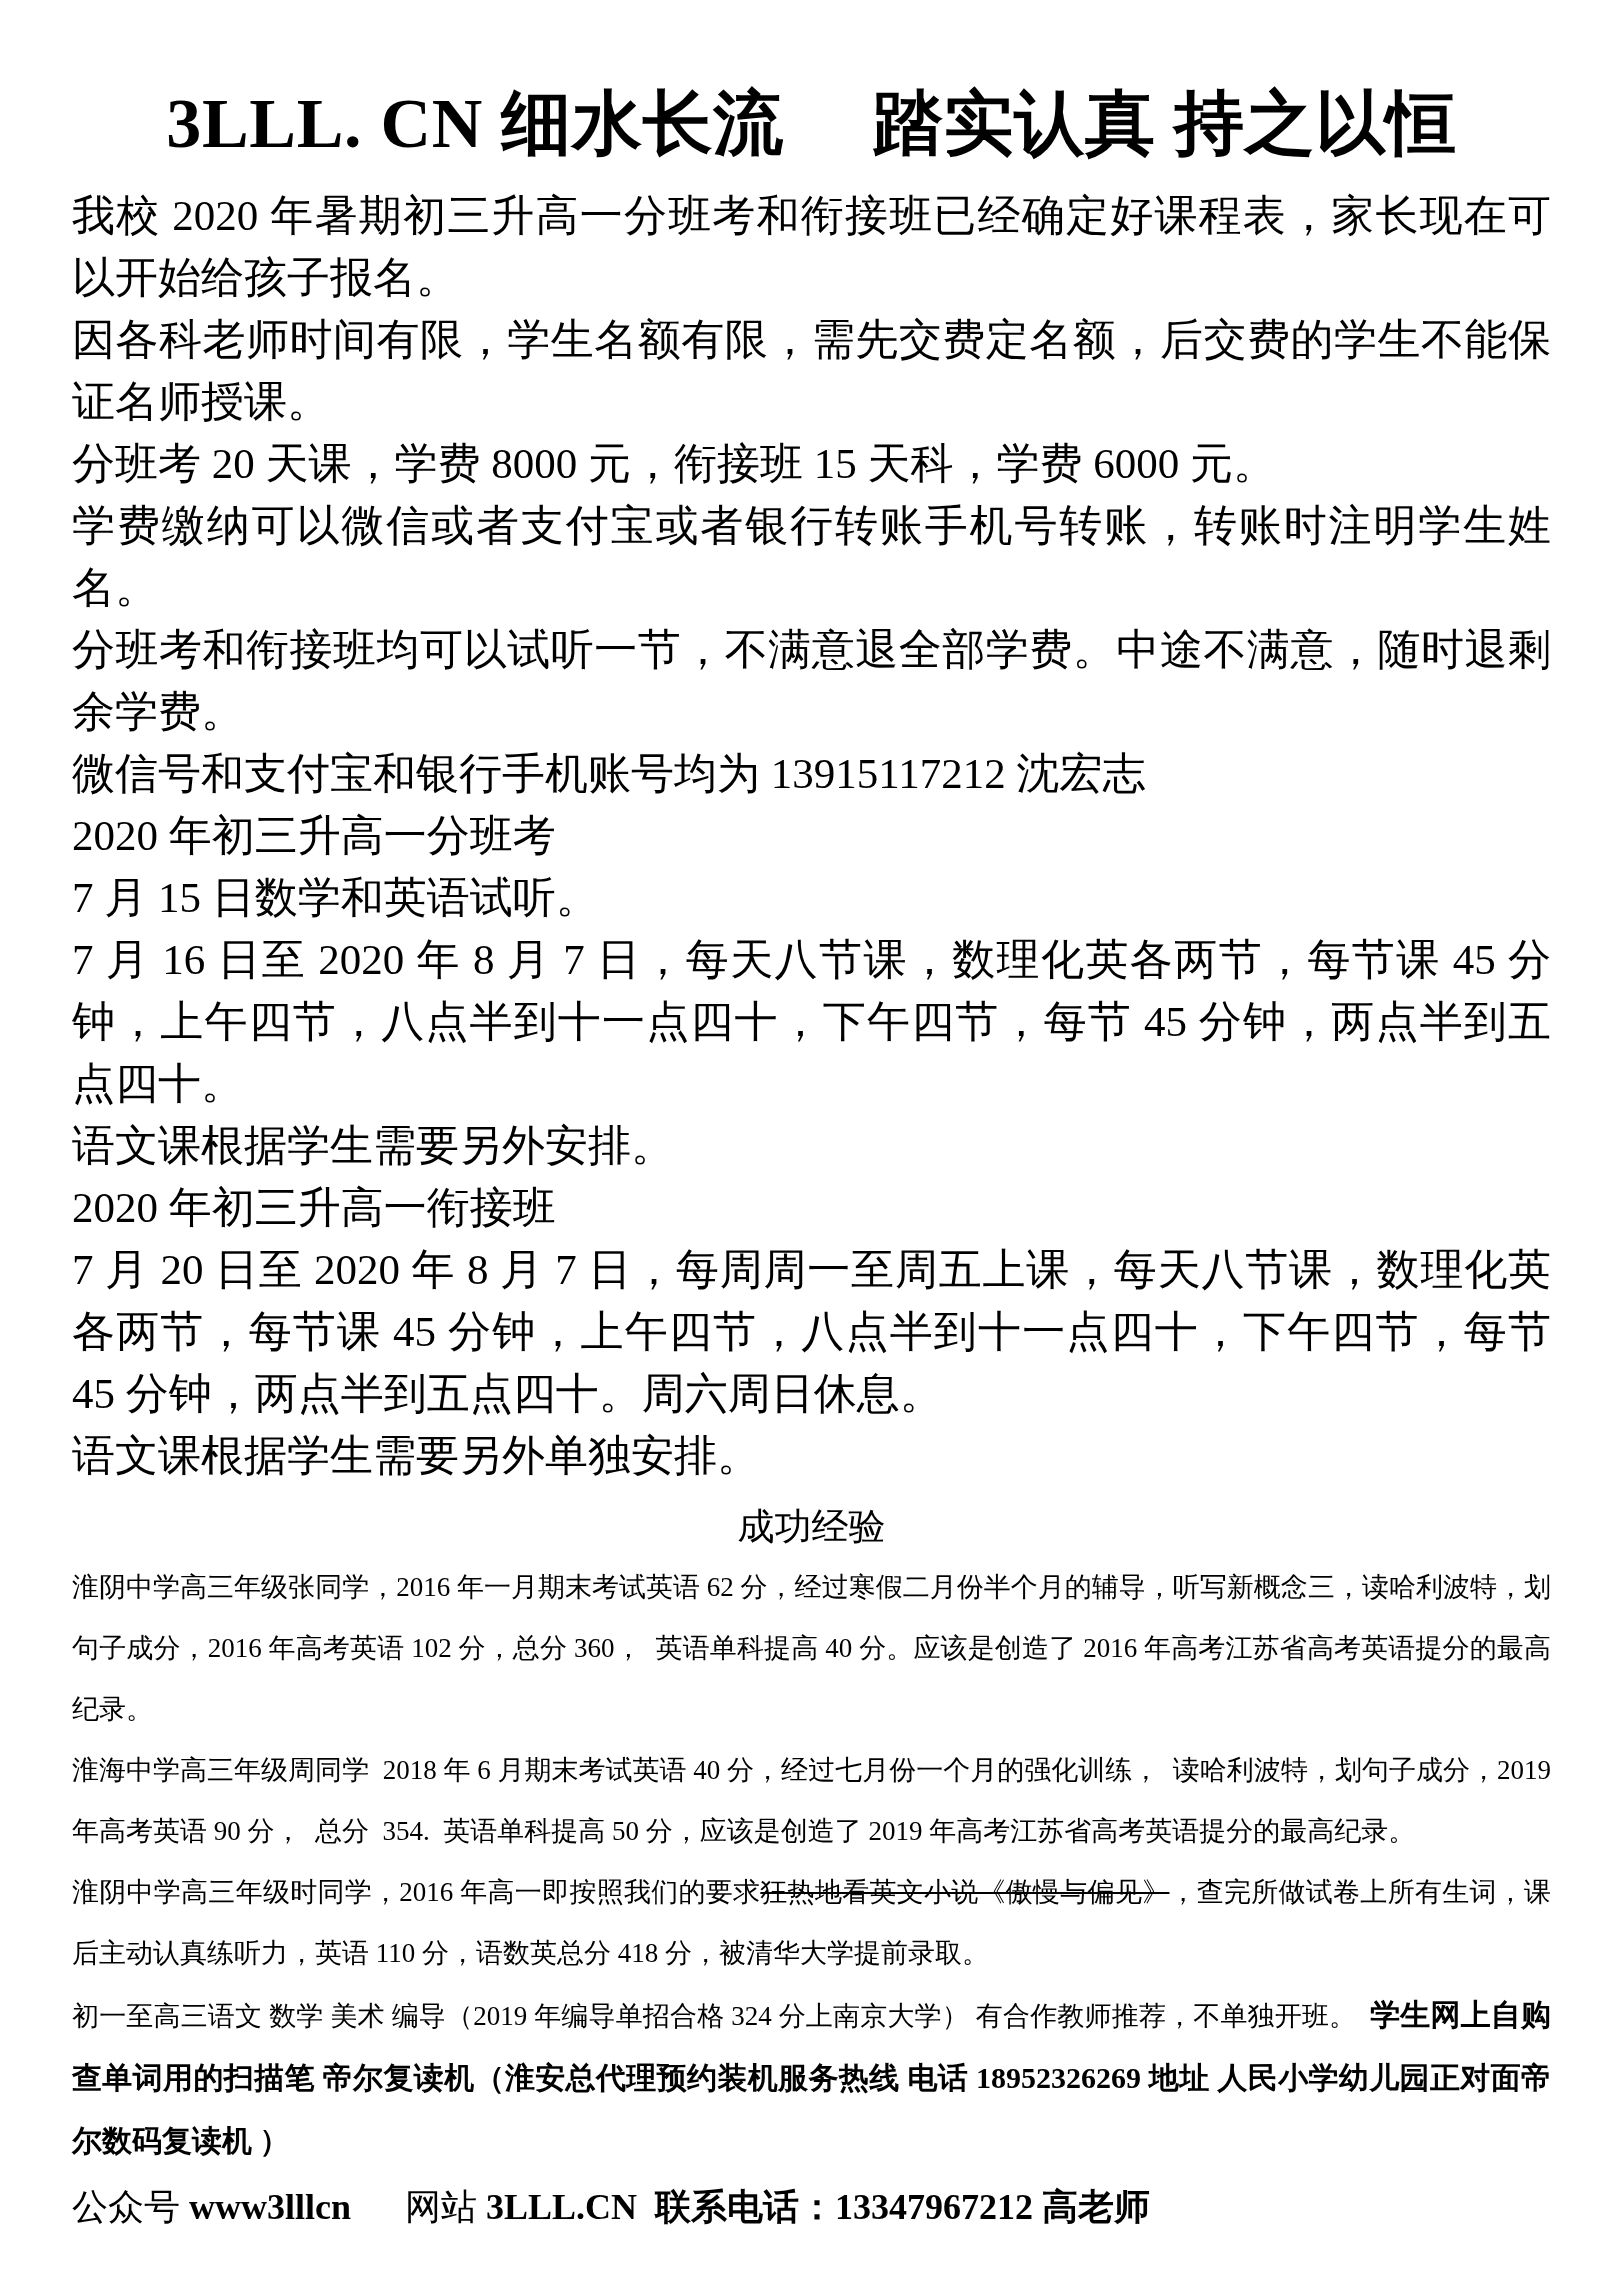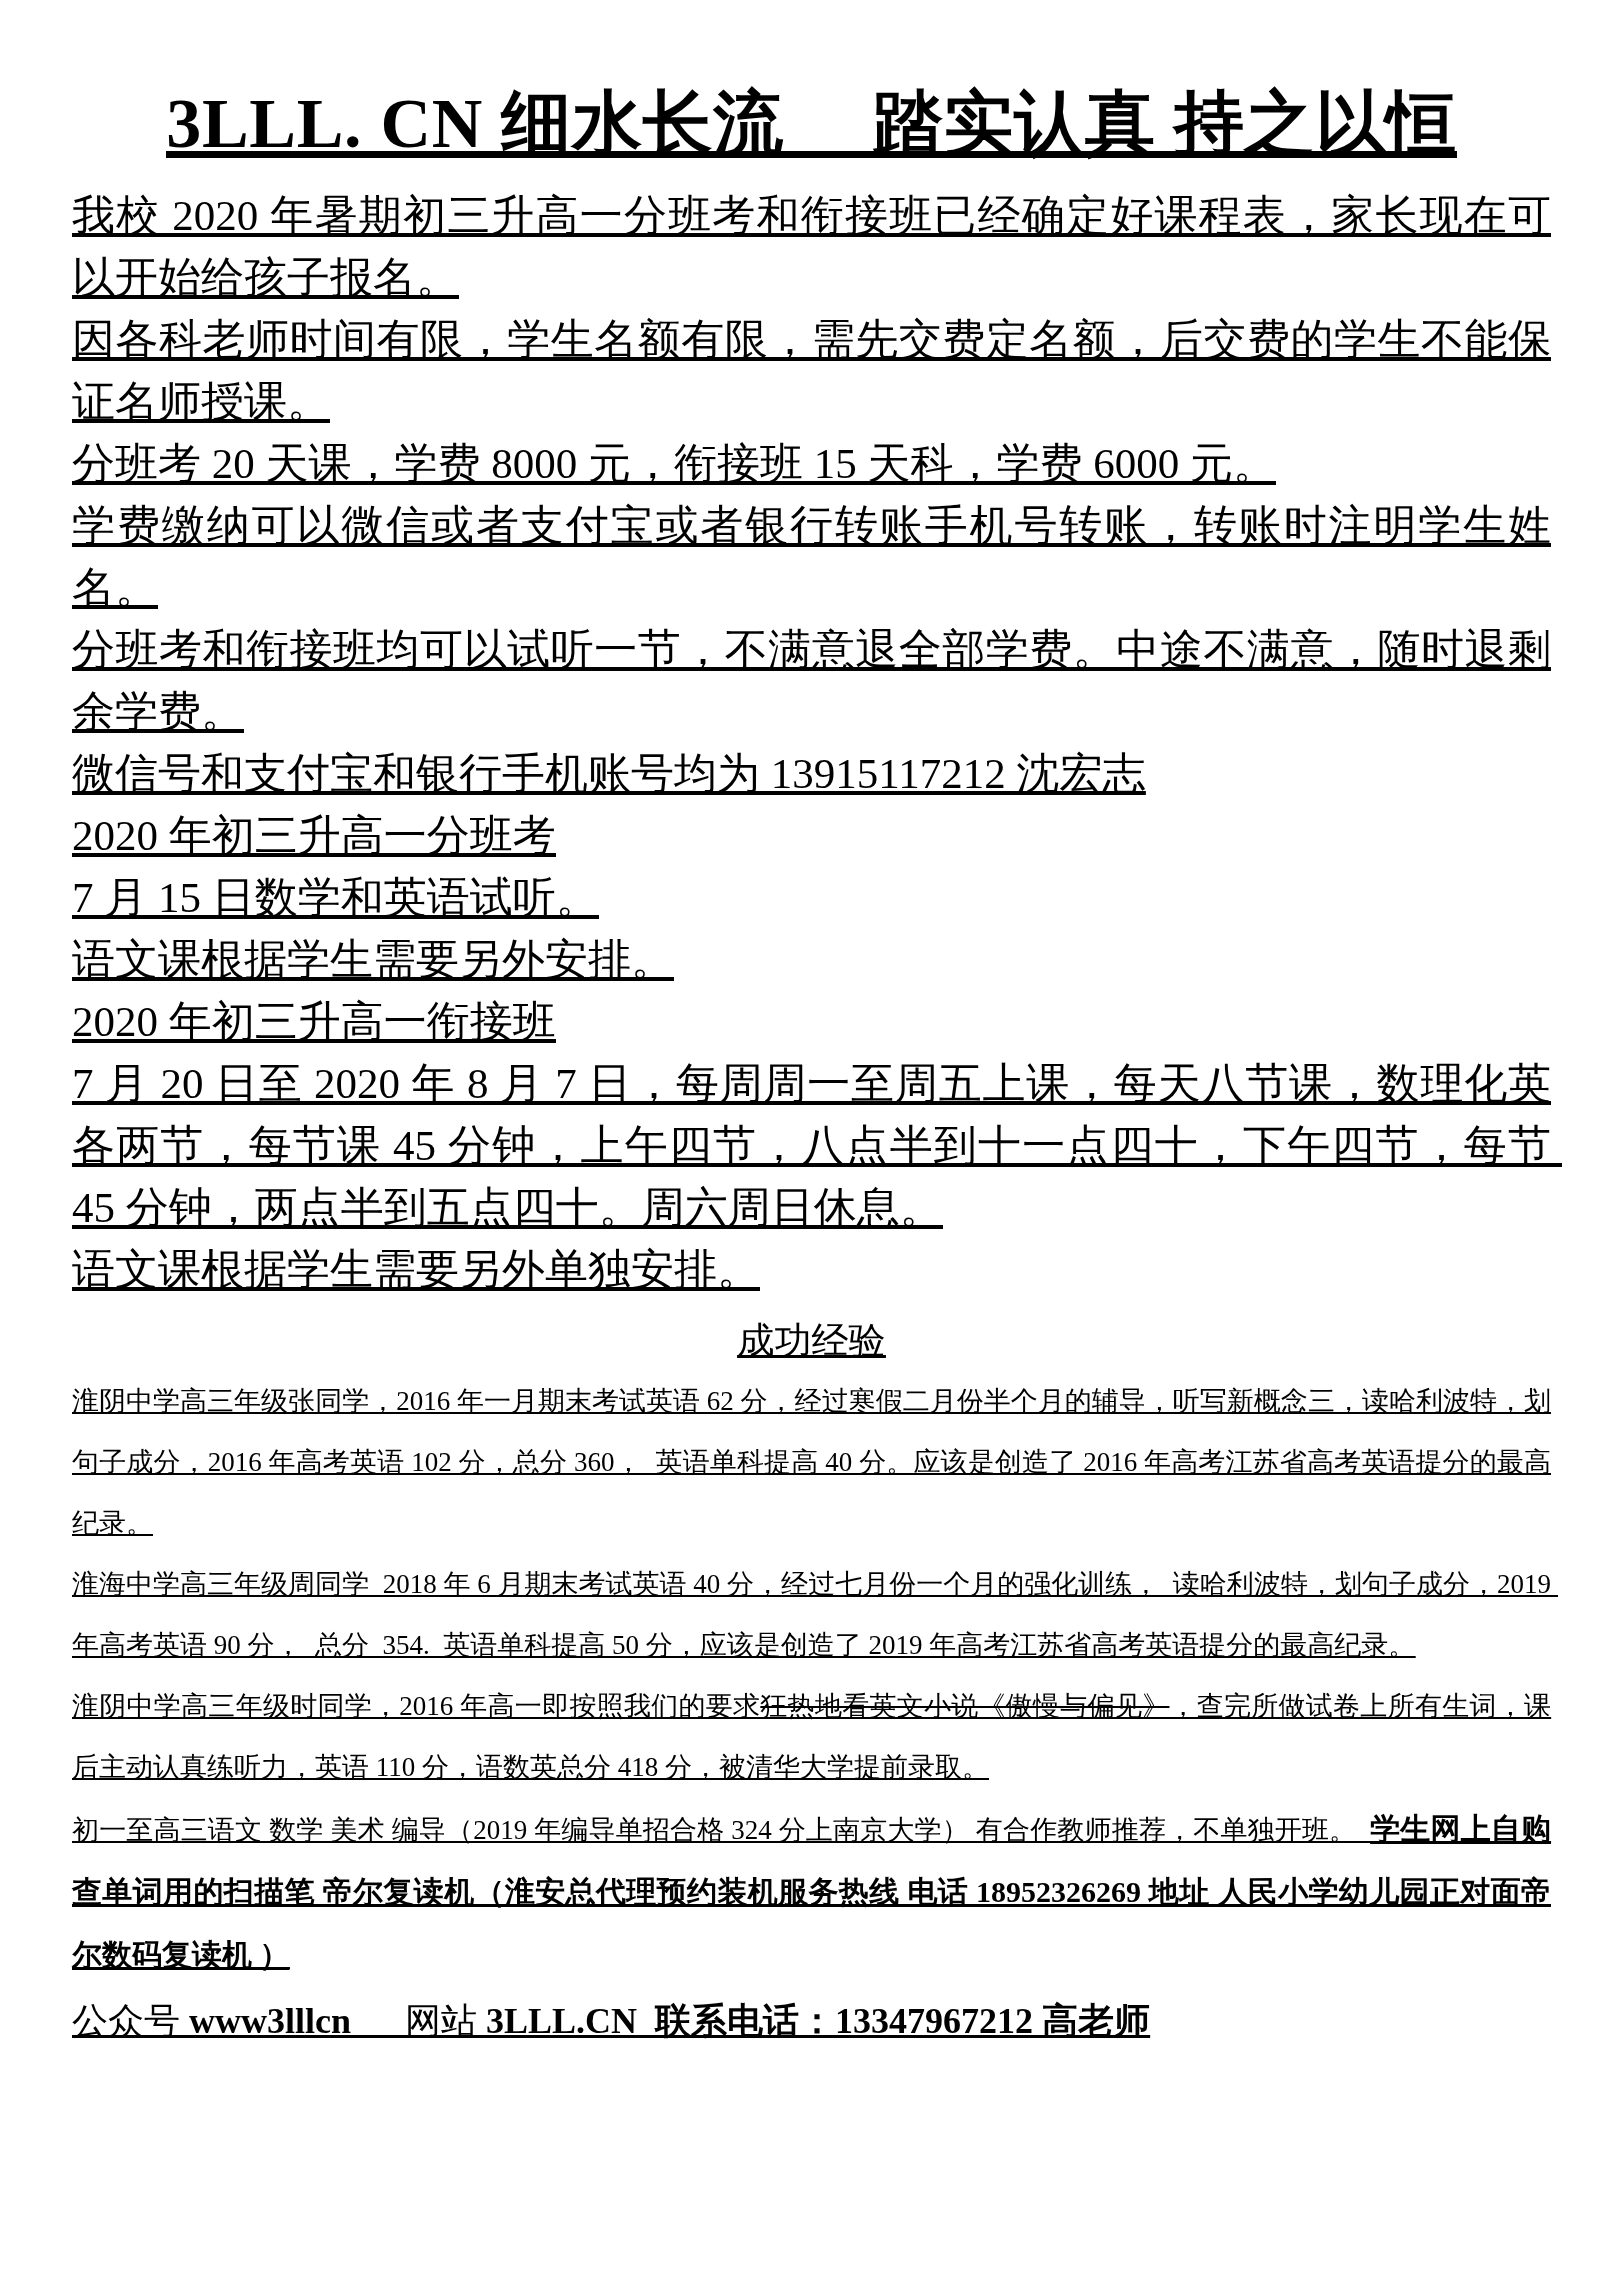--- a/index.html
+++ b/index.html
@@ -1,15 +1,15 @@
 <!DOCTYPE html>
 <html style="font-size:11.6px"><head>
 <meta charset="utf-8">
 <style>
-  * { margin: 0; padding: 0; box-sizing: border-box; text-decoration: underline; }
+  * { margin: 0; padding: 0; box-sizing: border-box; }
   html, body { background: #ffffff; }
   .page {
     position: relative;
     width: 1621px;
     height: 2295px;
     background: #ffffff;
     color: #000000;
     padding: 81px 70px 0 72px;
     overflow: hidden;
     font-family: "Liberation Serif", "DejaVu Serif", serif;
@@ -69,20 +69,21 @@
 
   <p class="body">我校 2020 年暑期初三升高一分班考和衔接班已经确定好课程表，家长现在可以开始给孩子报名。</p>
   <p class="body">因各科老师时间有限，学生名额有限，需先交费定名额，后交费的学生不能保证名师授课。</p>
   <p class="body">分班考 20 天课，学费 8000 元，衔接班 15 天科，学费 6000 元。</p>
   <p class="body">学费缴纳可以微信或者支付宝或者银行转账手机号转账，转账时注明学生姓名。</p>
   <p class="body">分班考和衔接班均可以试听一节，不满意退全部学费。中途不满意，随时退剩余学费。</p>
   <p class="body">微信号和支付宝和银行手机账号均为 13915117212 沈宏志</p>
 
   <p class="body center section-heading">2020 年初三升高一分班考</p>
   <p class="body">7 月 15 日数学和英语试听。</p>
+  <p class="body">7 月 16 日至 2020 年 8 月 7 日，每天八节课，数理化英各两节，每节课 45 分钟，上午四节，八点半到十一点四十，下午四节，每节 45 分钟，两点半到五点四十。</p>
   <p class="body">语文课根据学生需要另外安排。</p>
 
   <p class="body center section-heading">2020 年初三升高一衔接班</p>
   <p class="body">7 月 20 日至 2020 年 8 月 7 日，每周周一至周五上课，每天八节课，数理化英各两节，每节课 45 分钟，上午四节，八点半到十一点四十，下午四节，每节 45 分钟，两点半到五点四十。周六周日休息。</p>
   <p class="body">语文课根据学生需要另外单独安排。</p>
 
   <p class="small-heading">成功经验</p>
   <p class="small">淮阴中学高三年级张同学，2016 年一月期末考试英语 62 分，经过寒假二月份半个月的辅导，听写新概念三，读哈利波特，划句子成分，2016 年高考英语 102 分，总分 360，  英语单科提高 40 分。应该是创造了 2016 年高考江苏省高考英语提分的最高纪录。</p>
   <p class="small">淮海中学高三年级周同学  2018 年 6 月期末考试英语 40 分，经过七月份一个月的强化训练，  读哈利波特，划句子成分，2019 年高考英语 90 分，  总分  354.  英语单科提高 50 分，应该是创造了 2019 年高考江苏省高考英语提分的最高纪录。</p>
   <p class="small"><span>淮阴中学高三年级时同学，2016 年高一即按照我们的要求</span><span class="strike">狂热地看英文小说《傲慢与偏见》</span><span>，查完所做试卷上所有生词，课后主动认真练听力，英语 110 分，语数英总分 418 分，被清华大学提前录取。</span></p>

